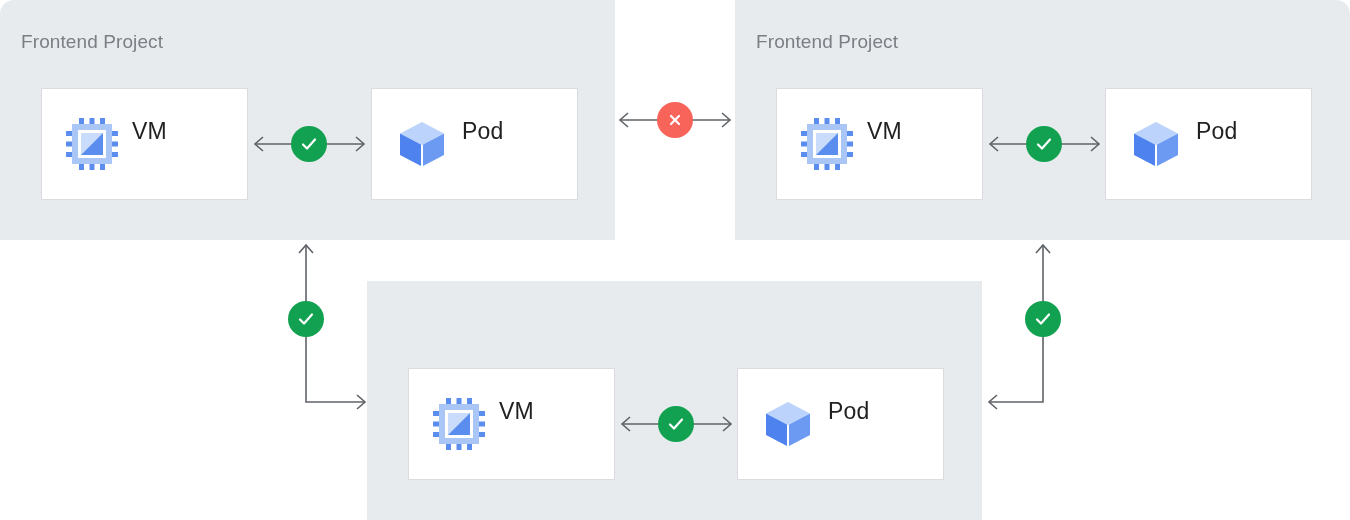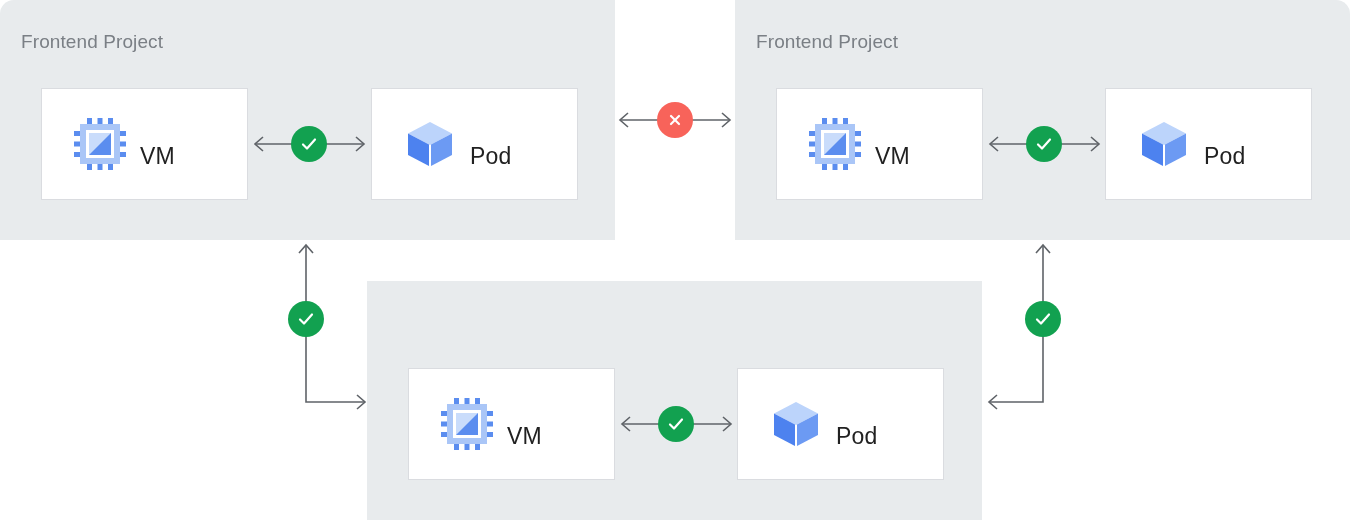--- a/index.html
+++ b/index.html
@@ -35,23 +35,23 @@
   .card {
     position: absolute;
     background: #ffffff;
     border: 1px solid #dadce0;
     box-sizing: border-box;
     display: flex;
     align-items: center;
   }
   .card-inner {
     display: flex;
-    align-items: flex-end;
+    align-items: flex-start;
     gap: 14px;
-    padding-left: 32px;
+    padding-left: 24px;
   }
   .card-label {
     font-size: 23px;
     color: #212121;
     font-weight: 400;
     letter-spacing: 0.2px;
   }
 
   
   .icon-wrap {

